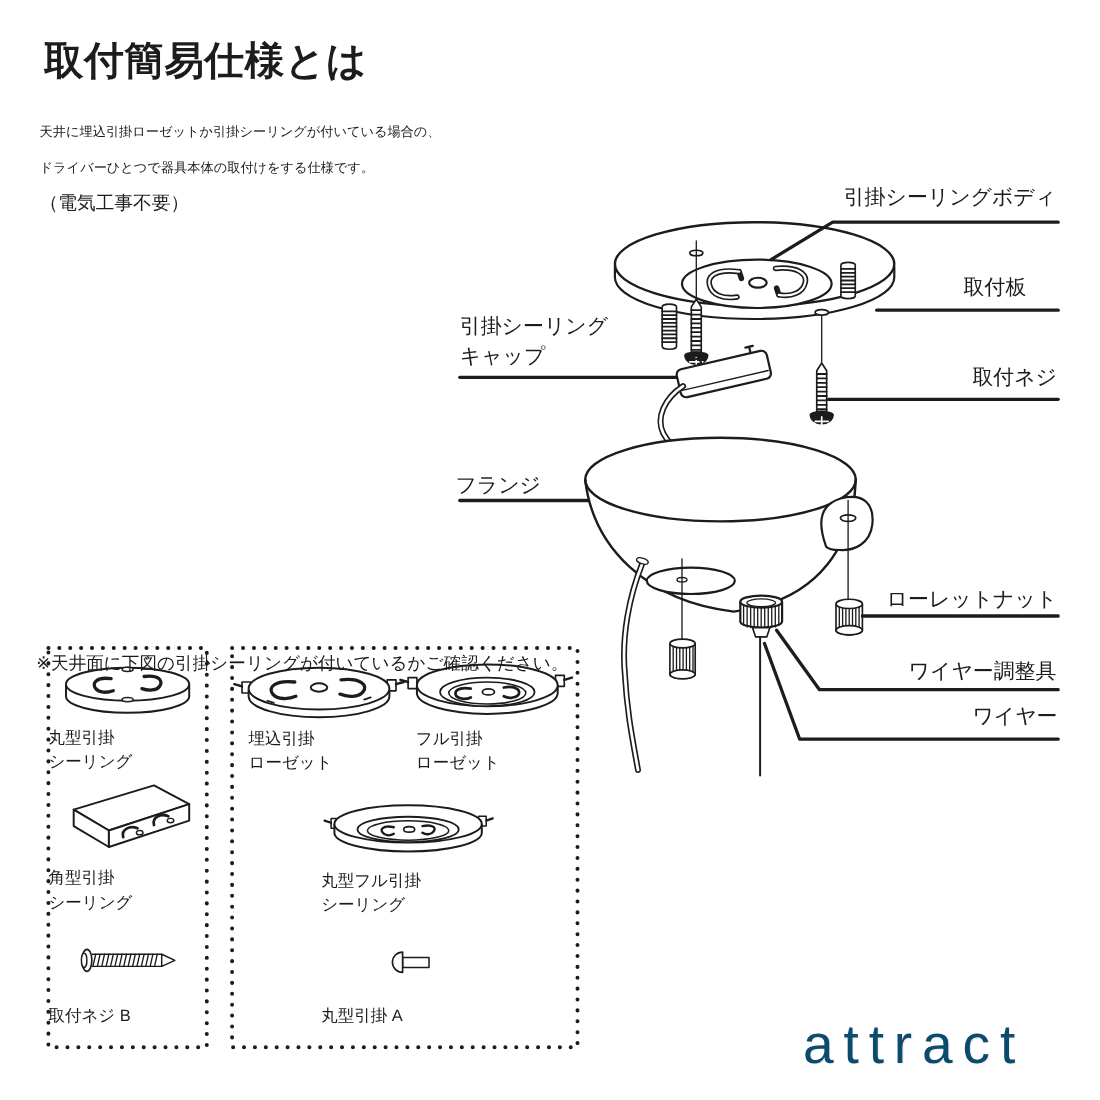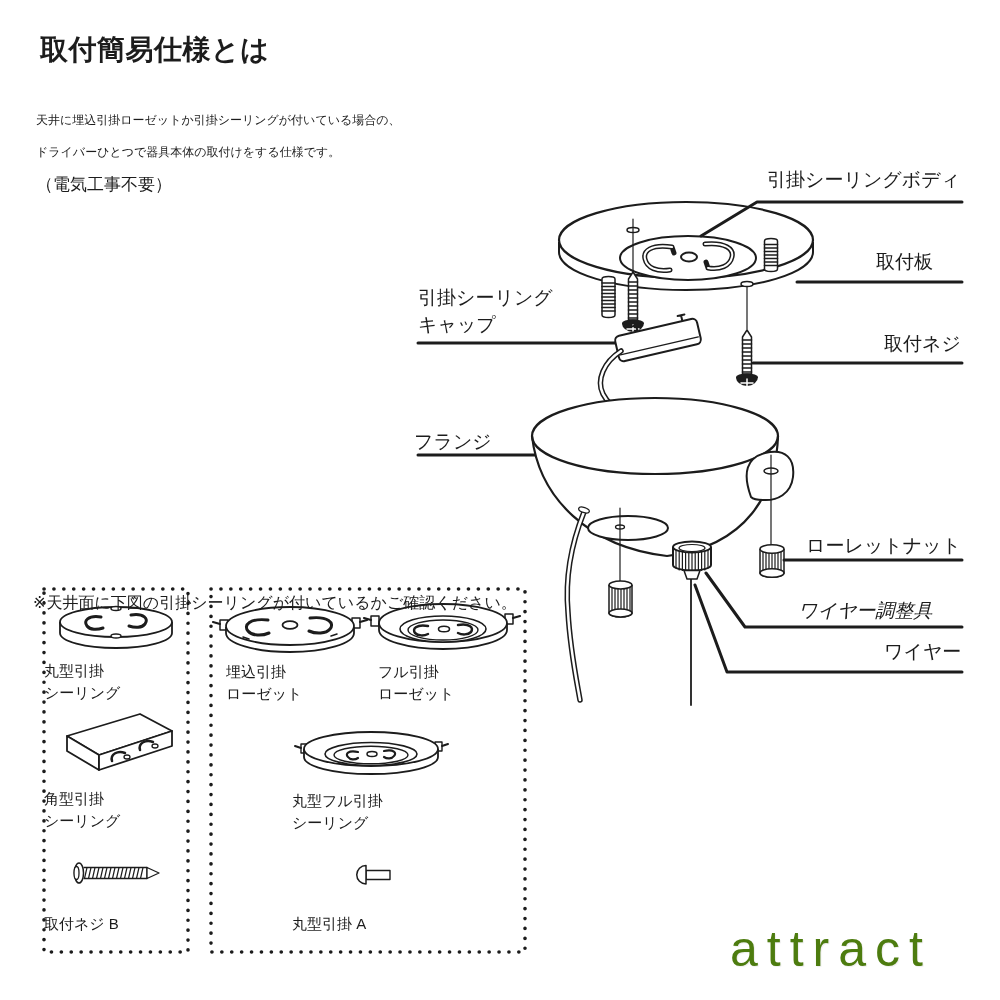--- a/index.html
+++ b/index.html
@@ -1,41 +1,41 @@
 <!DOCTYPE html>
 <html><head>
 <meta charset="utf-8">
 <style>
   html,body{margin:0;padding:0;background:#fff;}
   body{width:1000px;height:1000px;position:relative;overflow:hidden;
        font-family:"Liberation Sans","DejaVu Sans",sans-serif;color:#1c1c1c;}
   .abs{position:absolute;}
-  .title{left:40px;top:31px;font-size:28px;font-weight:bold;letter-spacing:.5px;}
+  .title{left:40px;top:31px;font-size:36px;font-weight:bold;letter-spacing:.5px;}
   .para{left:36px;top:104px;font-size:12px;line-height:32px;white-space:pre-line;}
   .paren{left:36px;top:173px;font-size:17px;}
   .lbl{font-size:19px;line-height:27px;white-space:pre-line;}
   .lbl-body{left:767px;top:166px;}
   .lbl-plate{left:848px;top:248px;margin-left:28px;}
   .lbl-screw{left:884px;top:330px;}
   .lbl-cap{left:418px;top:284px;}
   .lbl-flange{left:414px;top:428px;text-align:center;}
   .lbl-nut{left:806px;top:532px;}
-  .lbl-adj{left:798px;top:597px;font-style:italic;}
+  .lbl-adj{left:826px;top:597px;}
   .lbl-wire{left:884px;top:638px;}
   .chknote{left:33px;top:549px;font-size:16px;margin-top:44px;}
   .boxlbl{font-size:15px;line-height:22px;text-align:left;white-space:pre-line;}
   .bl1{left:44px;width:144px;top:660px;}
   .bl2{left:44px;width:144px;top:788px;}
   .bl3{left:44px;width:144px;top:913px;}
   .br1{left:226px;width:130px;top:661px;}
   .br2{left:378px;width:130px;top:661px;}
   .br3{left:292px;width:160px;top:790px;}
   .br4{left:292px;width:160px;top:913px;}
   .watermark{left:730px;top:920px;font-size:50px;letter-spacing:9px;
-             color:#4d7c0f;text-shadow:1px 1px 1px rgba(0,0,0,0.07);}
+             color:#0c4a6e;text-shadow:1px 1px 1px rgba(0,0,0,0.07);}
   svg{position:absolute;left:0;top:0;}
   .k{stroke:#1c1c1c;fill:none;stroke-linecap:round;stroke-linejoin:round;}
   .kf{stroke:#1c1c1c;fill:#fff;stroke-linejoin:round;}
   .kb{fill:#1c1c1c;stroke:none;}
   .w{stroke:#fff;fill:none;stroke-linecap:round;}
 </style>
 </head>
 <body>
 
 <svg width="1000" height="1000" viewBox="0 0 1000 1000">

